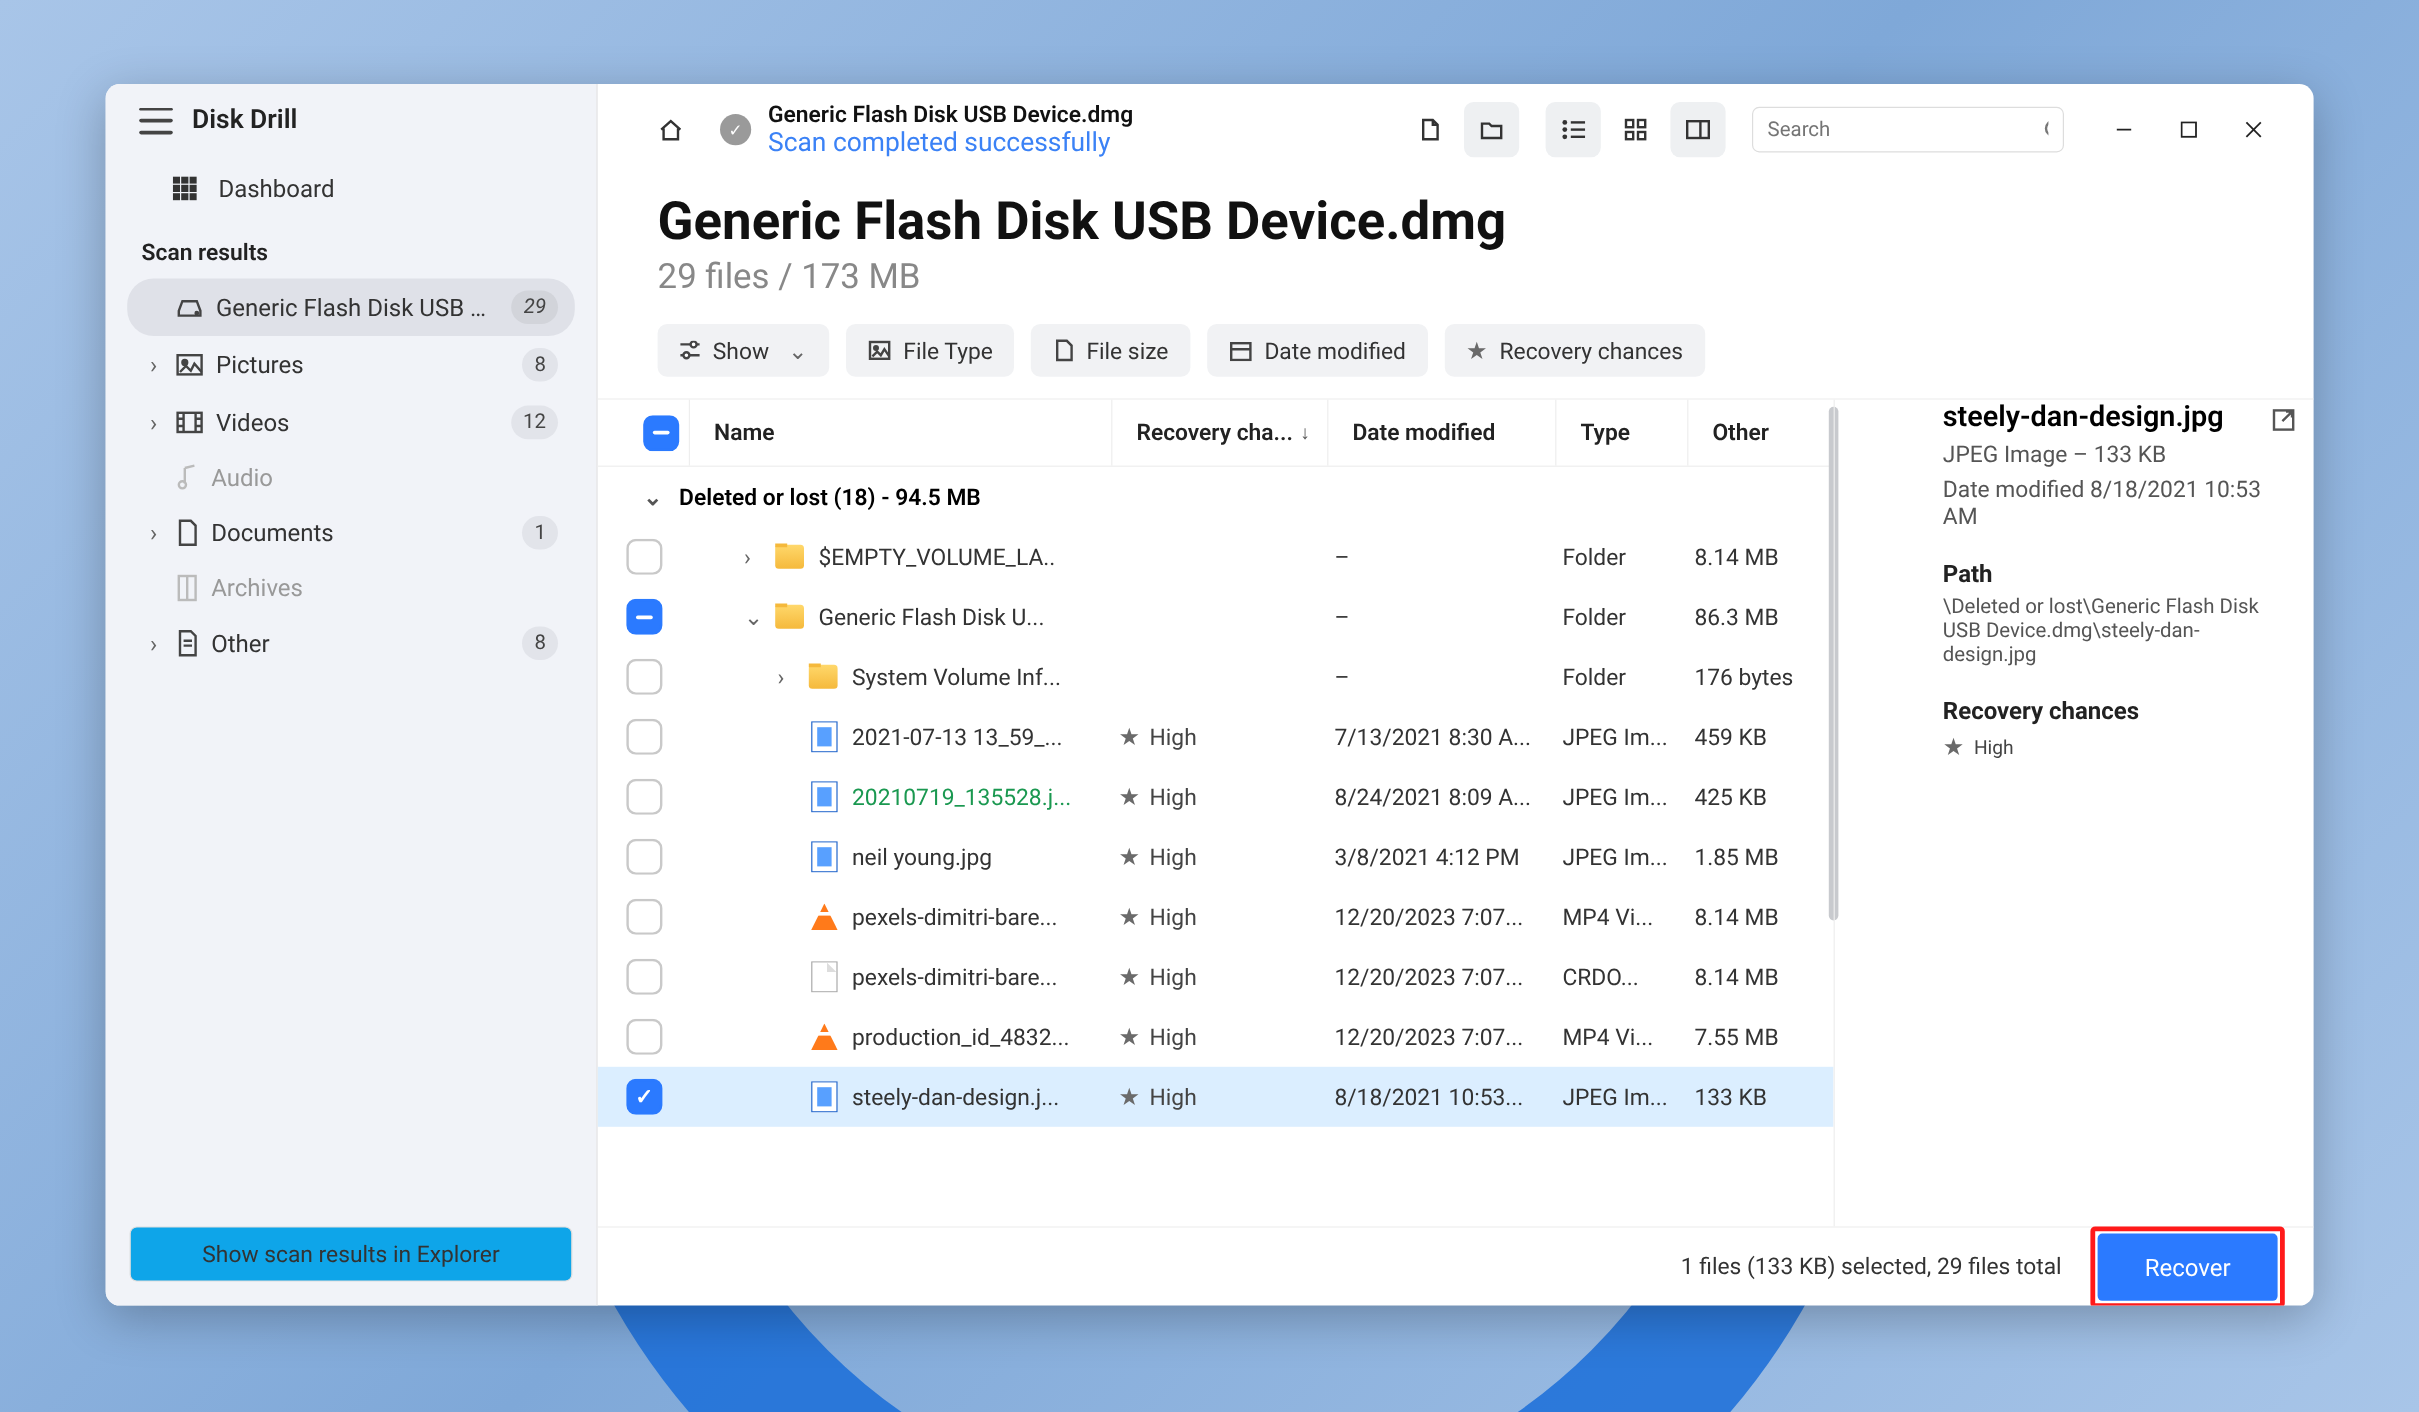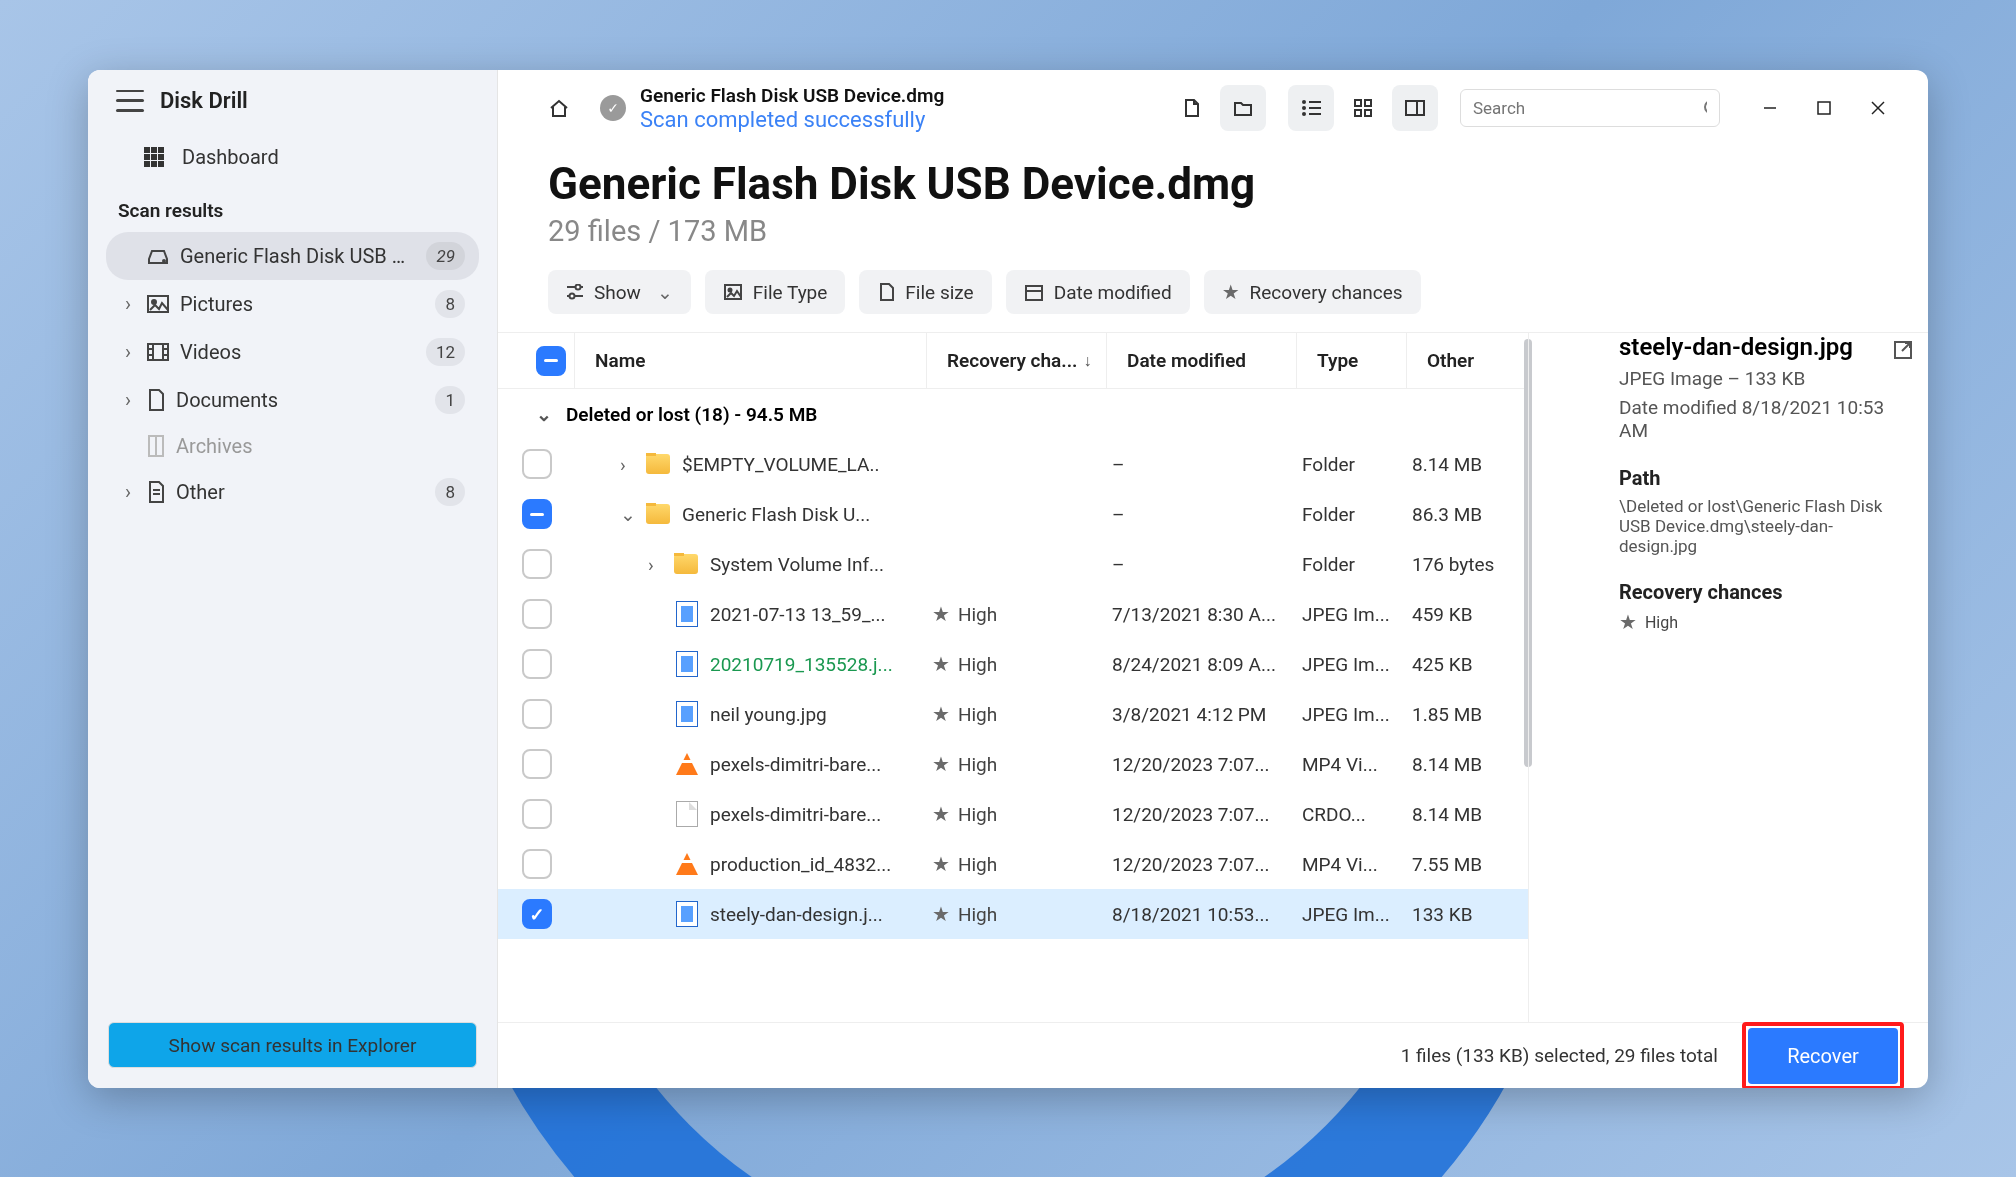--- a/index.html
+++ b/index.html
@@ -165,20 +165,31 @@
               <line x1="17" y1="2" x2="17" y2="18"></line>
               <line x1="2" y1="7" x2="7" y2="7"></line>
               <line x1="2" y1="13" x2="7" y2="13"></line>
               <line x1="17" y1="7" x2="22" y2="7"></line>
               <line x1="17" y1="13" x2="22" y2="13"></line>
             </svg>
           </span>
     <span class="label">Videos</span>
     <span class="badge">12</span>
         </div>
+        <div class="tree-row muted">
+          <span class="caret">&nbsp;</span>
+    <span class="ic">
+            <svg width="20" height="24" fill="none" stroke="#bbb" stroke-width="2">
+              <path d="M8 4 V17"></path>
+              <circle cx="6" cy="18" r="3"></circle>
+              <path d="M8 4 L16 2"></path>
+            </svg>
+          </span>
+    <span class="label">Audio</span>
+    </div>
         <div class="tree-row">
           <span class="caret">›</span>
     <span class="ic">
             <svg width="20" height="24" fill="none" stroke="#444" stroke-width="2">
               <path d="M4 2h9l4 4v16H4z"></path>
             </svg>
           </span>
     <span class="label">Documents</span>
     <span class="badge">1</span>
         </div>

